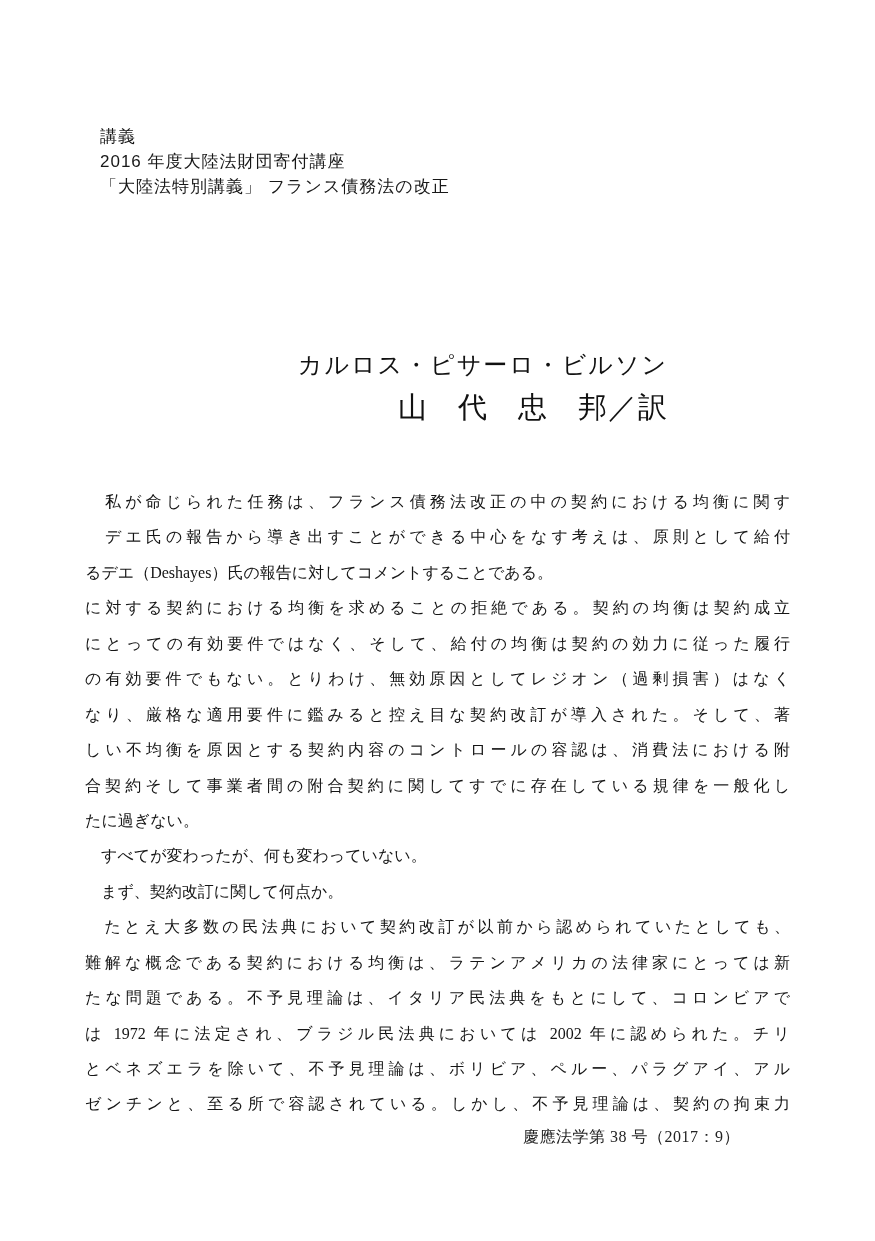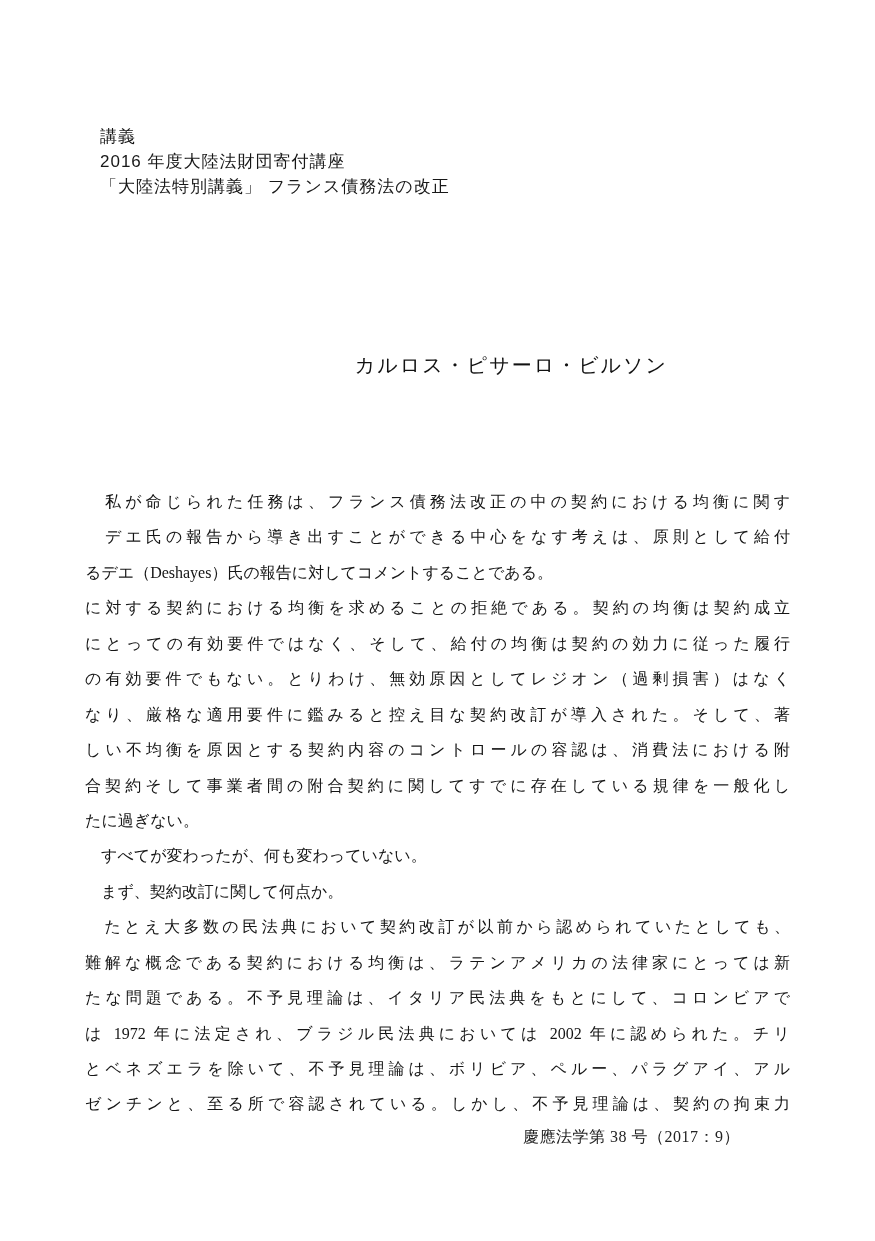--- a/index.html
+++ b/index.html
@@ -37,21 +37,21 @@
     letter-spacing: 1px;
     color: #111111;
   }
   .authors {
     position: absolute;
     right: 155px;
     top: 350px;
     text-align: right;
   }
   .author-name {
-    font-size: 20px;
+    font-size: 24px;
     letter-spacing: 2px;
     line-height: 30px;
     color: #111111;
   }
   .translator-name {
     margin-top: 10px;
     font-size: 29px;
     letter-spacing: 1px;
     line-height: 34px;
     color: #111111;
@@ -91,20 +91,21 @@
 
   <div class="header">
     <div class="header-line">講義</div>
     <div class="header-line">2016 年度大陸法財団寄付講座</div>
     <div class="header-line">「大陸法特別講義」 フランス債務法の改正</div>
   </div>
 
 
   <div class="authors">
     <div class="author-name">カルロス・ピサーロ・ビルソン</div>
+    <div class="translator-name">山　代　忠　邦／訳</div>
   </div>
 
   <div class="body-text">
     <div class="line j">　私が命じられた任務は、フランス債務法改正の中の契約における均衡に関す</div>
     <div class="line j">　デエ氏の報告から導き出すことができる中心をなす考えは、原則として給付</div>
     <div class="line">るデエ（Deshayes）氏の報告に対してコメントすることである。</div>
     <div class="line j">に対する契約における均衡を求めることの拒絶である。契約の均衡は契約成立</div>
     <div class="line j">にとっての有効要件ではなく、そして、給付の均衡は契約の効力に従った履行</div>
     <div class="line j">の有効要件でもない。とりわけ、無効原因としてレジオン（過剰損害）はなく</div>
     <div class="line j">なり、厳格な適用要件に鑑みると控え目な契約改訂が導入された。そして、著</div>

